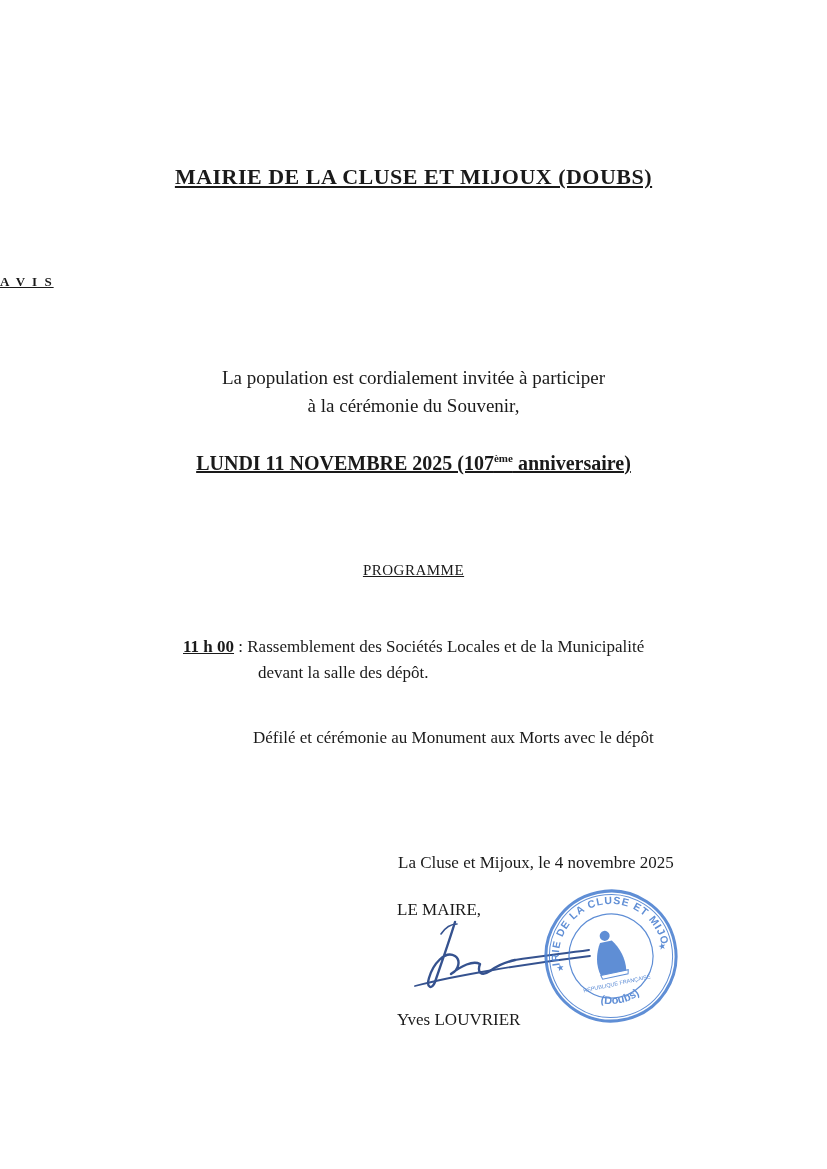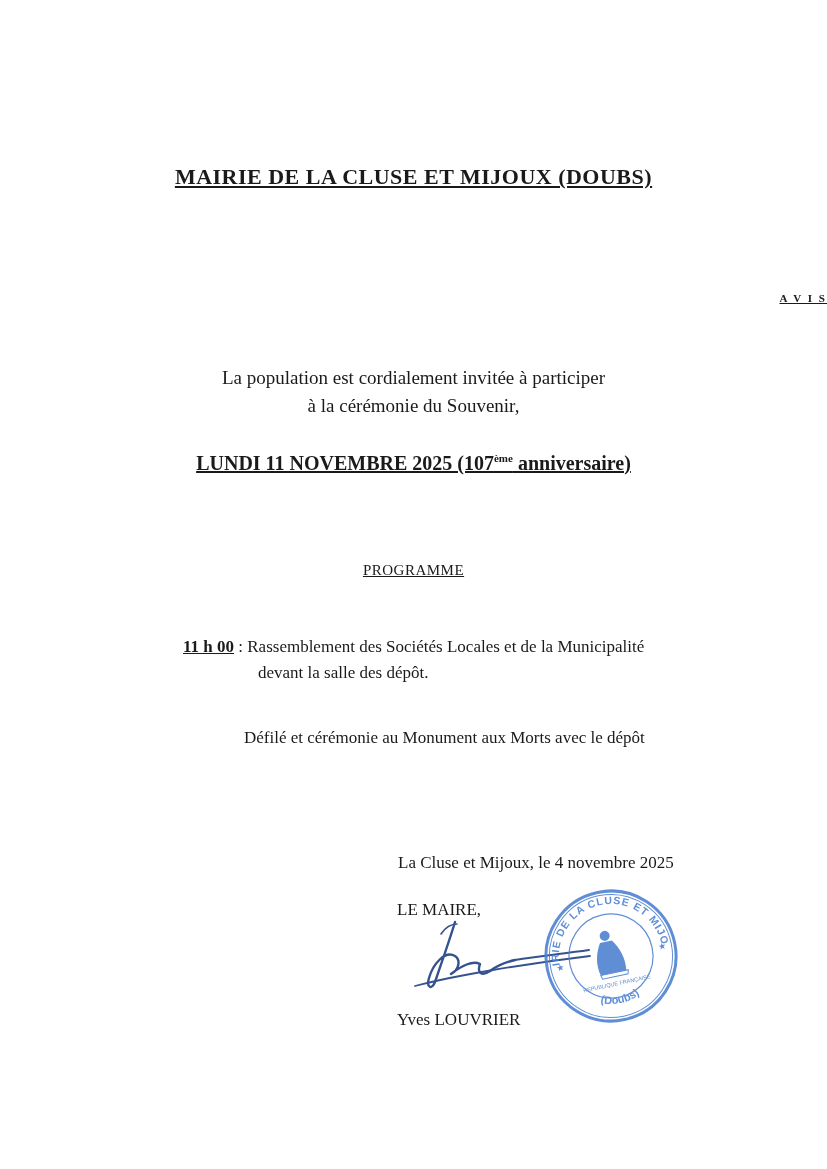--- a/index.html
+++ b/index.html
@@ -22,25 +22,25 @@
     top: 164px;
     left: 0;
     width: 827px;
     text-align: center;
     font-size: 22px;
     font-weight: bold;
     letter-spacing: 0.5px;
     text-decoration: underline;
   }
   .avis-heading {
-    top: 292px;
+    top: 274px;
     left: 0;
     width: 827px;
-    text-align: right;
-    font-size: 11px;
+    text-align: left;
+    font-size: 13px;
     font-weight: bold;
     letter-spacing: 2px;
     text-decoration: underline;
   }
   .invitation {
     top: 364px;
     left: 0;
     width: 827px;
     text-align: center;
     font-size: 19px;
@@ -76,21 +76,21 @@
   }
   .schedule .time {
     font-weight: bold;
     text-decoration: underline;
   }
   .schedule-line2 {
     margin-left: 75px;
   }
   .parade {
     top: 724px;
-    left: 244px;
+    left: 253px;
     width: 480px;
     font-size: 17px;
     line-height: 28px;
   }
   .place-date {
     top: 853px;
     left: 398px;
     font-size: 17px;
   }
   .signatory-title {

